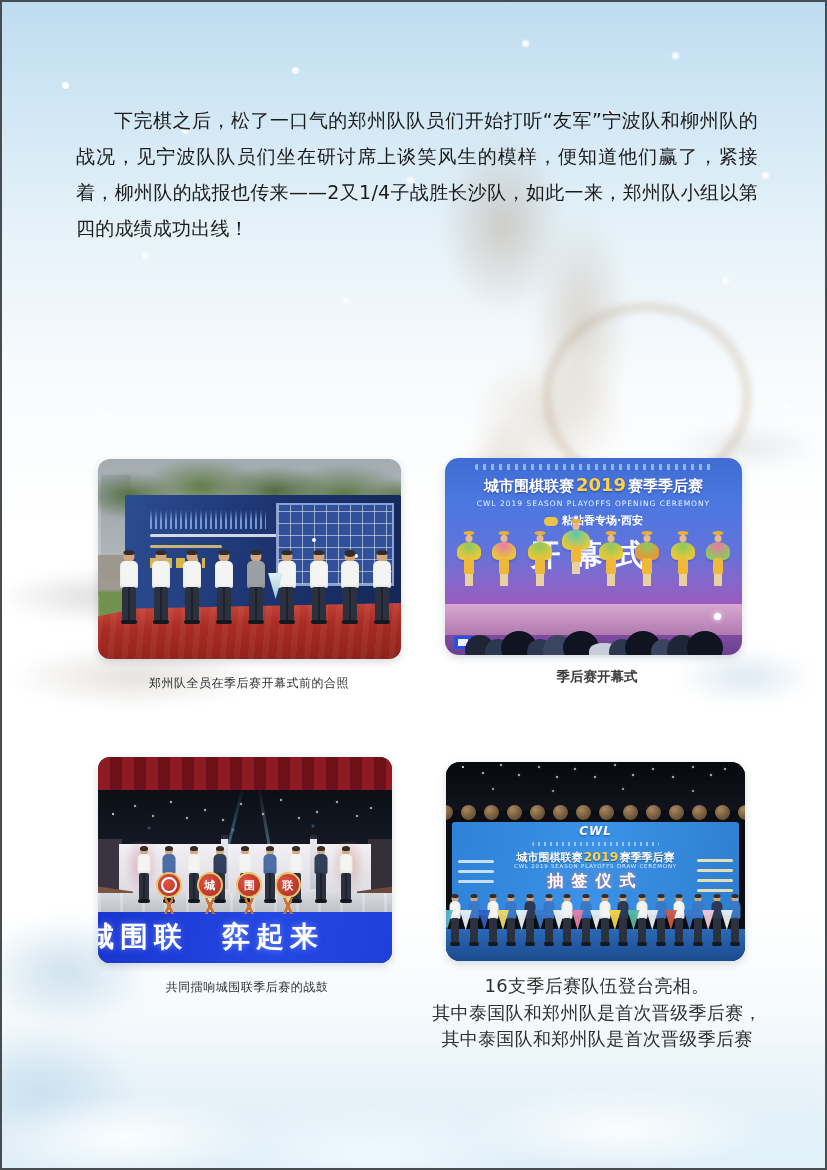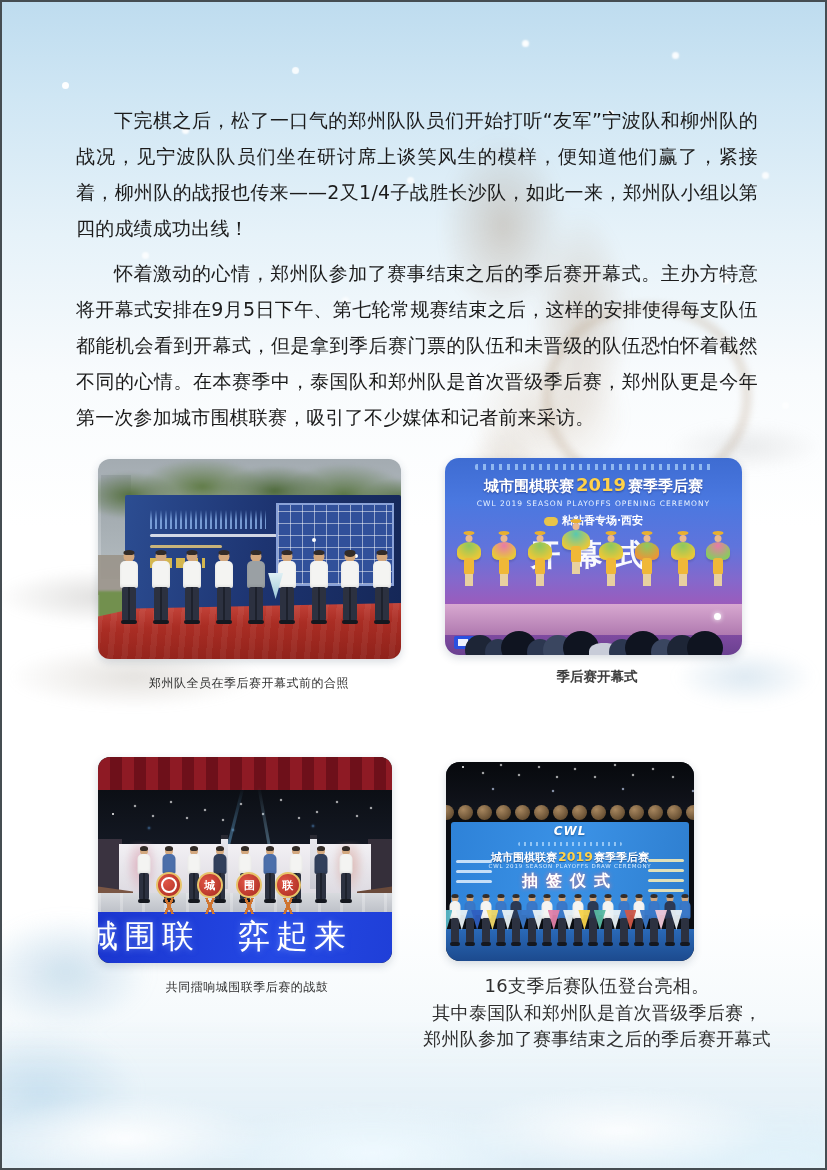--- a/index.html
+++ b/index.html
@@ -43,21 +43,21 @@
 
   
   .article{left:74px;top:100px;width:682px;color:#1b1b1b;}
   .article p{margin:0 0 9px 0;font-size:19px;line-height:36px;text-align:justify;text-indent:2em;font-weight:500;letter-spacing:.2px;}
 
   
   .photo{overflow:hidden;box-shadow:0 3px 8px rgba(40,60,90,.18);}
   .photo1{left:96px;top:457px;width:303px;height:200px;border-radius:12px;}
   .photo2{left:443px;top:456px;width:297px;height:197px;border-radius:14px;}
   .photo3{left:96px;top:755px;width:294px;height:206px;border-radius:12px;background:#101318;}
-  .photo4{left:444px;top:760px;width:248px;height:199px;border-radius:14px;background:#0a0d12;}
+  .photo4{left:444px;top:760px;width:299px;height:199px;border-radius:14px;background:#0a0d12;}
 
   
   .person{position:relative;width:20px;height:76px;flex:0 0 auto;}
   .person i{position:absolute;display:block;}
   .person .head{top:0;left:50%;transform:translateX(-50%);width:11px;height:11px;border-radius:50%;
     background:radial-gradient(circle at 50% 62%, #d3a87e 60%, #c79c74 100%);}
   .person .head::before{content:"";position:absolute;top:-1px;left:0;right:0;height:5px;border-radius:50% 50% 40% 40%;background:#332c28;}
   .person .torso{top:10px;left:50%;transform:translateX(-50%);width:18px;height:27px;border-radius:5px 5px 2px 2px;
     background:#f4f4f2;box-shadow:inset 0 -2px 3px rgba(0,0,0,.08);}
   .person .legs{top:36px;left:50%;transform:translateX(-50%);width:14px;height:34px;border-radius:2px;
@@ -175,21 +175,21 @@
   .drum{position:absolute;top:56%;width:26px;height:26px;border-radius:50%;border:2px solid #e8c46a;
     background:radial-gradient(circle at 35% 35%, #e05545, #a82a20);transform:translateX(-50%);
     display:flex;align-items:center;justify-content:center;color:#fff;font-size:11px;font-weight:700;z-index:3;}
   .drum::after{content:"";position:absolute;top:24px;left:50%;transform:translateX(-50%);width:28px;height:16px;
     background:linear-gradient(65deg, transparent 46%, #cf7430 46% 54%, transparent 54%),
                linear-gradient(-65deg, transparent 46%, #cf7430 46% 54%, transparent 54%);}
   .drum.logo::before{content:"";width:12px;height:12px;border-radius:50%;border:2px solid #fff;}
   .d1{left:24%;} .d2{left:38%;} .d3{left:51.5%;} .d4{left:64.5%;}
   .p3-led{left:0;right:0;bottom:0;height:25%;display:flex;align-items:center;overflow:hidden;
     background:linear-gradient(100deg,#1a35cf 0%,#2448e4 60%,#1f3fd8 100%);}
-  .p3-led-text{white-space:nowrap;color:#fff;font-weight:400;font-size:32px;letter-spacing:6px;margin-left:-12px;
+  .p3-led-text{white-space:nowrap;color:#fff;font-weight:700;font-size:28px;letter-spacing:6px;margin-left:-12px;
     text-shadow:0 0 6px rgba(150,180,255,.6);}
 
   
   .p4-ceiling{top:0;left:0;right:0;height:24%;background:linear-gradient(#07090d,#11141c);}
   .p4-lights{left:16px;top:8%;width:2px;height:2px;border-radius:50%;background:#fff;
     box-shadow:20px 6px 1px #fff,38px -2px 1px #fff,56px 8px 1px #fff,76px 0 1px #fff,94px 10px 1px #fff,
     112px 2px 1px #fff,132px 10px 1px #fff,152px -2px 1px #fff,170px 8px 1px #fff,190px 2px 1px #fff,
     210px 10px 1px #fff,230px 0 1px #fff,248px 8px 1px #fff,262px 2px 1px #fff,
     30px 22px 1px #cfe0ff,90px 24px 1px #cfe0ff,160px 22px 1px #cfe0ff,230px 24px 1px #cfe0ff;}
   .p4-lanterns{top:19%;left:-2%;right:-2%;height:13%;display:flex;justify-content:space-between;align-items:center;}
@@ -249,21 +249,20 @@
   <div class="abs wm-ring"></div>
   <div class="abs ink-l1"></div>
   <div class="abs ink-l2"></div>
   <div class="abs cloud-r1"></div>
   <div class="abs cloud-r2"></div>
   <div class="abs cloud-bl"></div>
   <div class="abs cloud-bot"></div>
 
   <div class="abs article">
     <p>下完棋之后，松了一口气的郑州队队员们开始打听“友军”宁波队和柳州队的战况，见宁波队队员们坐在研讨席上谈笑风生的模样，便知道他们赢了，紧接着，柳州队的战报也传来——2又1/4子战胜长沙队，如此一来，郑州队小组以第四的成绩成功出线！</p>
-    <p>怀着激动的心情，郑州队参加了赛事结束之后的季后赛开幕式。主办方特意将开幕式安排在9月5日下午、第七轮常规赛结束之后，这样的安排使得每支队伍都能机会看到开幕式，但是拿到季后赛门票的队伍和未晋级的队伍恐怕怀着截然不同的心情。在本赛季中，泰国队和郑州队是首次晋级季后赛，郑州队更是今年第一次参加城市围棋联赛，吸引了不少媒体和记者前来采访。</p>
   </div>
 
   <div class="abs photo photo1">
     <div class="abs p1-sky"></div>
     <div class="abs p1-bldg"></div>
     <div class="abs p1-trees"></div>
     <div class="abs p1-backdrop">
       <div class="abs p1-skyline"></div>
       <div class="abs p1-tx1"></div>
       <div class="abs p1-tx2"></div>
@@ -596,15 +595,15 @@
           <i class="legs"></i>
         </span>
       </div>
   </div>
 
   <div class="cap cap3">共同擂响城围联季后赛的战鼓</div>
 
   <div class="cap cap4">
     <div>16支季后赛队伍登台亮相。</div>
     <div>其中泰国队和郑州队是首次晋级季后赛，</div>
-    <div>郑州队参加了赛事结束之后的季后赛开幕式</div>
+    <div>其中泰国队和郑州队是首次晋级季后赛</div>
   </div>
 </div>
 
 </body></html>

